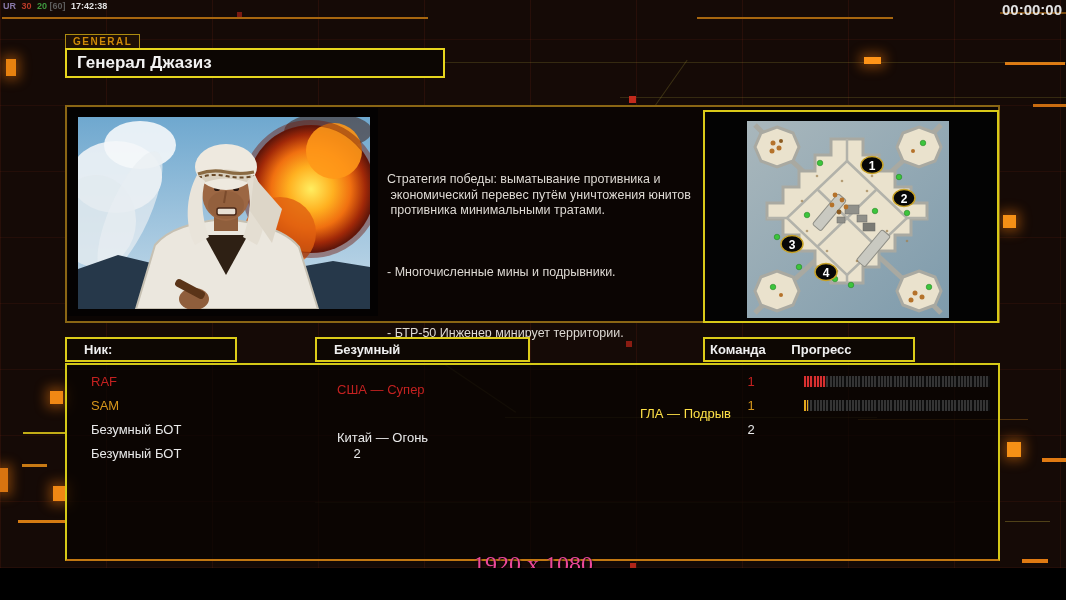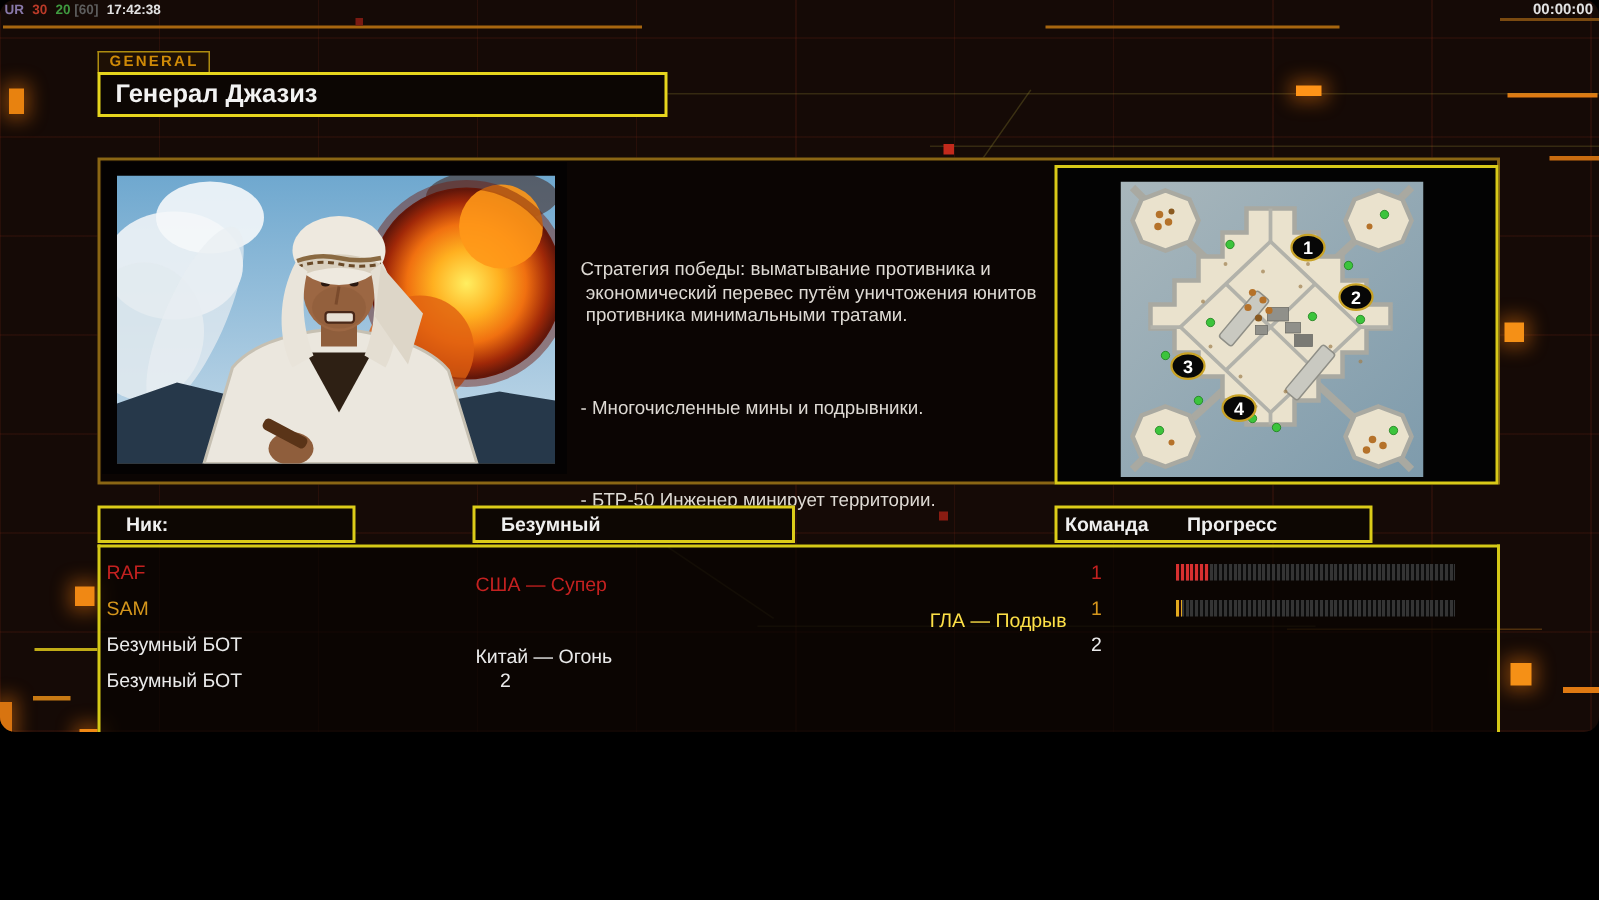--- a/index.html
+++ b/index.html
@@ -1,36 +1,35 @@
 <!DOCTYPE html>
 <html><head>
 <meta charset="utf-8">
 <style>
   html,body{margin:0;padding:0;background:#000;}
   #screen{
-    position:relative;width:1066px;height:488px;overflow:hidden;
+    position:relative;width:1066px;height:568px;overflow:hidden;
     background:#150a06;
     font-family:"Liberation Sans","DejaVu Sans",sans-serif;
-    border-radius:10px;
   }
   
   #screen::before{
     content:"";position:absolute;inset:0;pointer-events:none;
     background-image:
       repeating-linear-gradient(90deg, rgba(170,50,28,.13) 0 1px, transparent 1px 106px),
       repeating-linear-gradient(0deg, rgba(170,50,28,.10) 0 1px, transparent 1px 66px);
   }
   .abs{position:absolute;}
   .line{position:absolute;}
   .sq{position:absolute;}
   .glow{box-shadow:0 0 12px 4px rgba(255,130,15,.40);}
   
   .statusL{left:3px;top:1px;font-size:9px;font-weight:bold;letter-spacing:0;}
   .statusL span{margin-right:3px;}
-  .statusR{right:4px;top:1px;font-size:10px;font-weight:bold;color:#e2e2e2;}
+  .statusR{right:4px;top:1px;font-size:15px;font-weight:bold;color:#e2e2e2;}
   
   .gen-tab{
     left:65px;top:34px;height:13px;padding:0 7px 1px 7px;
     border:1px solid #ad8c10;border-bottom:none;background:#1e1005;
     color:#cf8a07;font-size:10px;font-weight:bold;letter-spacing:1.5px;line-height:13px;
   }
   
   .title-box{
     left:65px;top:48px;width:366px;height:26px;
     border:2px solid #e6d51d;background:#0c0603;
@@ -63,21 +62,21 @@
   .hbox-nick{left:65px;width:151px;padding-left:17px;}
   .hbox-gen{left:315px;width:194px;padding-left:17px;}
   .hbox-team{left:703px;width:203px;padding-left:5px;}
   .hbox-team .h2{margin-left:22px;}
   
   .tbody-box{
     left:65px;top:363px;width:931px;height:190px;
     border:2px solid #d5c917;border-bottom-color:#c37812;background:rgba(8,4,2,.72);
     padding-top:4px;
   }
-  .prow{display:flex;align-items:center;height:24px;padding-left:4px;font-size:13px;}
+  .prow{display:flex;align-items:center;height:24px;padding-left:24px;font-size:13px;}
   .c-nick{width:246px;}
   .c-gen{width:394px;margin-top:16px;}
   .c-team{width:40px;text-align:center;}
   .c-bar{width:186px;height:11px;margin-left:33px;position:relative;}
   .c-bar.has-bar{background:repeating-linear-gradient(90deg,#343434 0 2px,#0b0b0b 2px 3.2px);}
   .bar-fill{position:absolute;left:0;top:0;height:100%;
     background:repeating-linear-gradient(90deg,var(--fillc) 0 2px,#240606 2px 3.2px);}
   
   .resolution{
     left:0;top:551px;width:100%;text-align:center;

